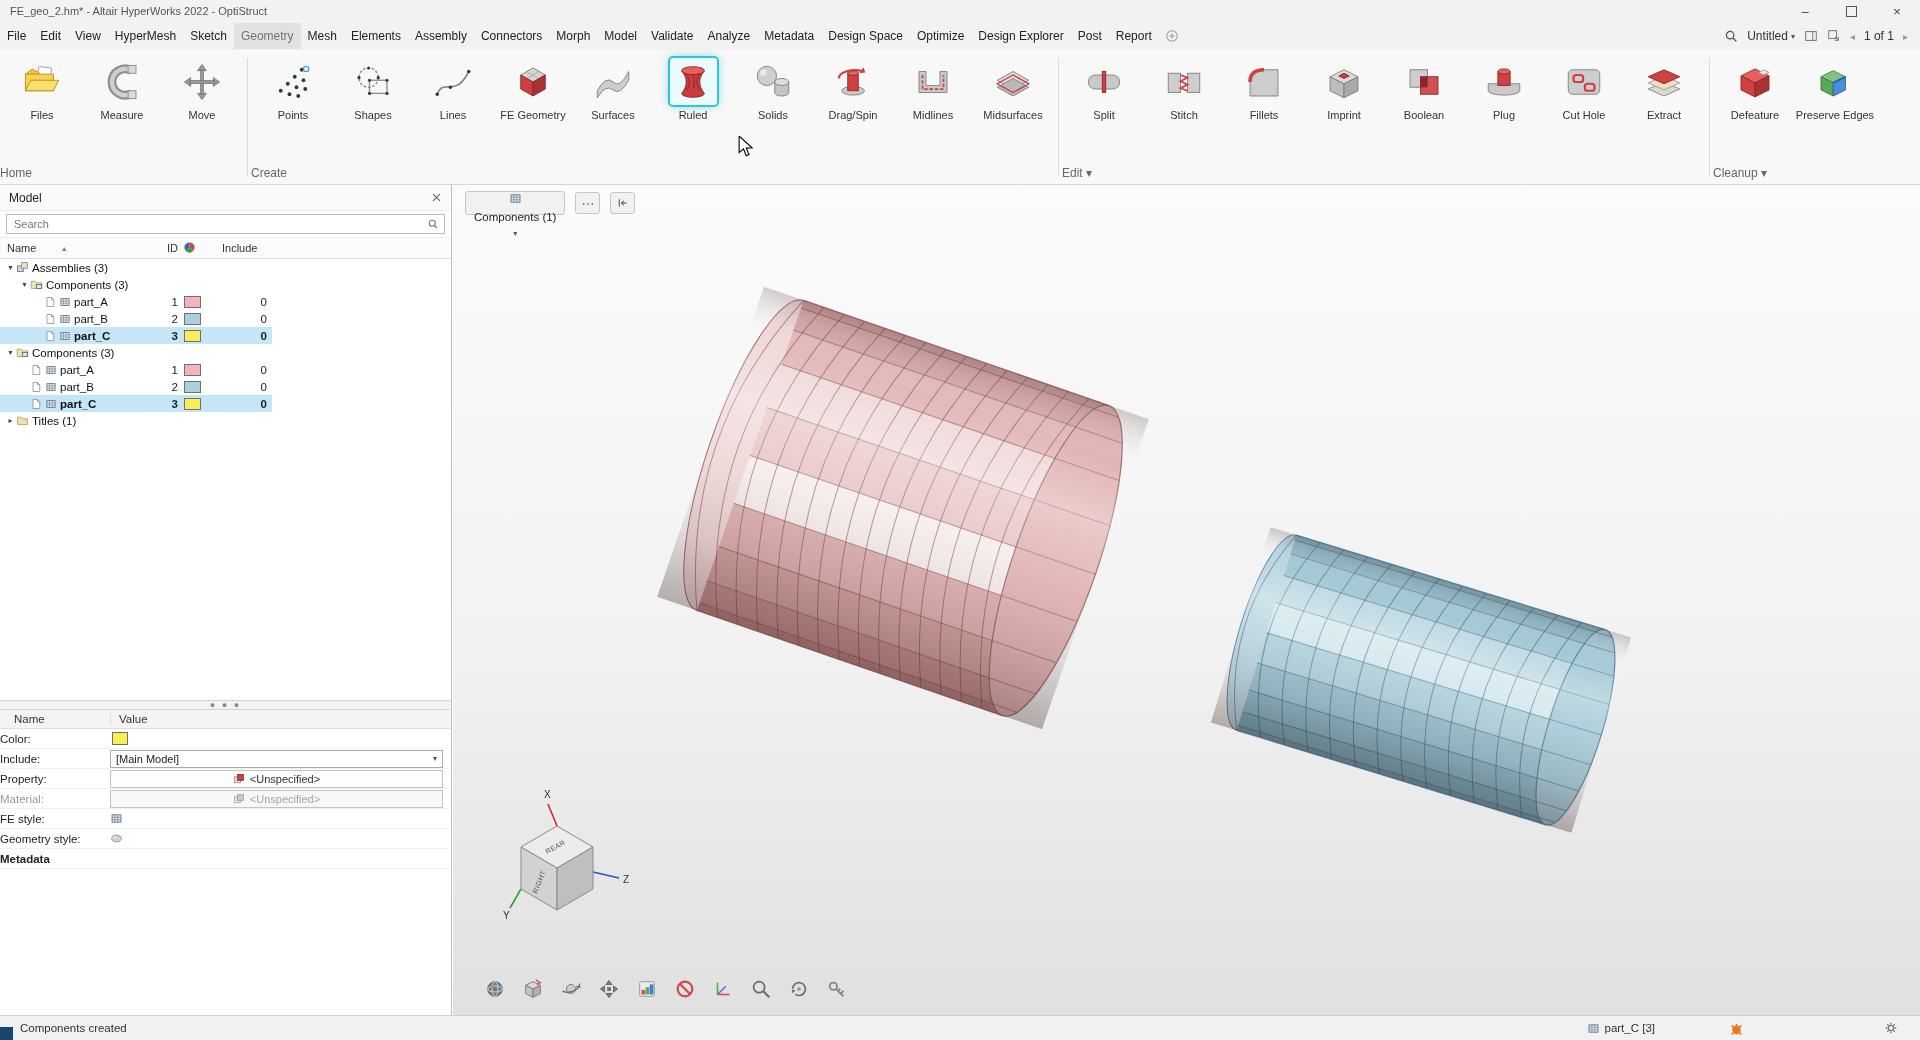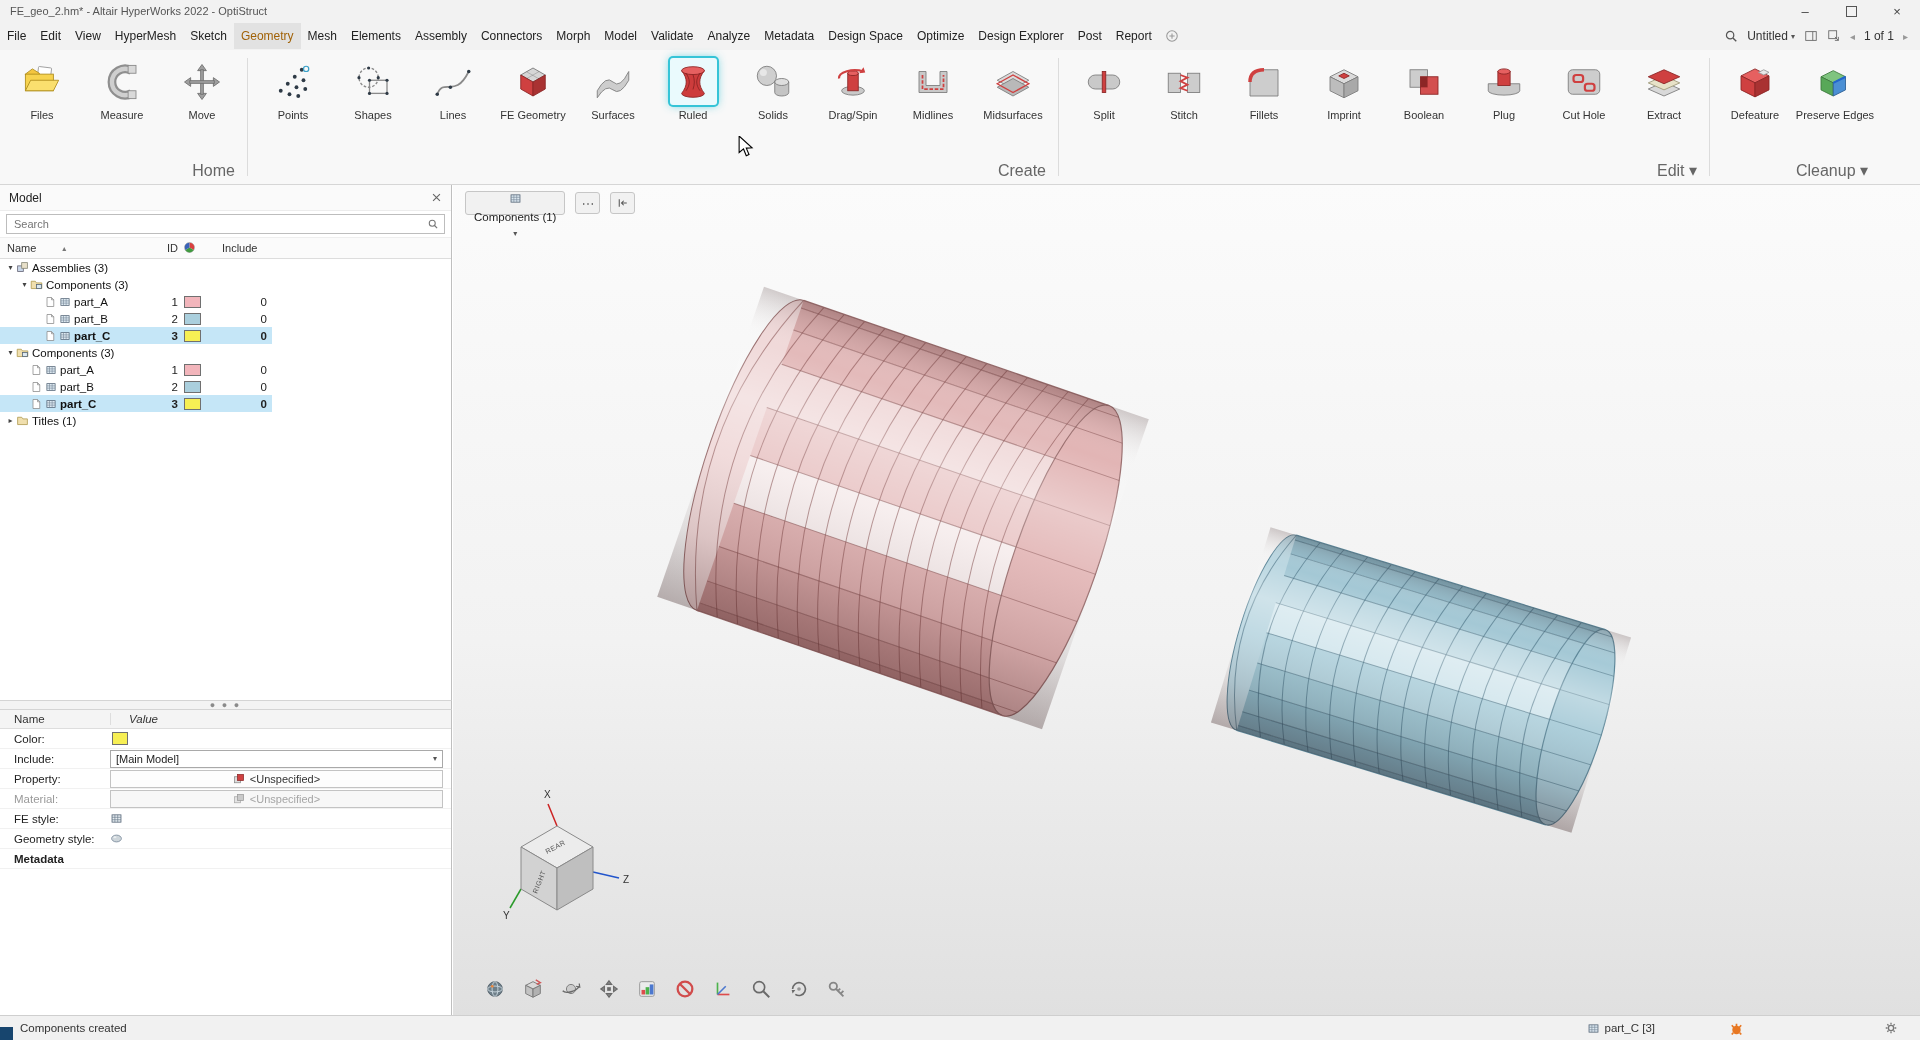--- a/index.html
+++ b/index.html
@@ -11,36 +11,36 @@
   .titlebar{position:absolute;top:0;left:0;right:0;height:22px;background:#f2f2f2;border-bottom:1px solid #e3e3e3;display:flex;align-items:center;}
   .title-text{font-size:11px;color:#555;padding-left:10px;}
   .win-controls{margin-left:auto;display:flex;height:100%;}
   .winbtn{width:46px;display:flex;align-items:center;justify-content:center;font-size:13px;color:#444;}
   .winbtn .maxbox{width:9px;height:9px;border:1px solid #555;display:block;}
 
   
   .menubar{position:absolute;top:22px;left:0;right:0;height:28px;background:#f2f2f2;border-bottom:1px solid #dedede;display:flex;align-items:center;font-size:12px;}
   .menu-items{display:flex;align-items:center;height:100%;}
   .mitem{padding:6px 7px;white-space:nowrap;color:#222;}
-  .mitem.active{background:#e2e2e2;color:#a16207;}
+  .mitem.active{background:#e2e2e2;color:#737373;}
   .menu-plus{margin-left:6px;}
   .menubar-right{margin-left:auto;display:flex;align-items:center;gap:9px;padding-right:12px;font-size:12px;color:#333;justify-content:flex-end;}
   .session{display:flex;align-items:center;gap:3px;}
   .caret{font-size:8px;color:#555;}
   .pagerarrow{color:#999;font-size:10px;}
 
   
   .ribbon{position:absolute;top:50px;left:0;right:0;height:134px;background:#f8f8f8;border-bottom:1px solid #d6d6d6;display:flex;align-items:stretch;}
   .rgroup{position:relative;display:flex;align-items:flex-start;padding:8px 2px 20px 2px;}
   .rsep{width:1px;background:#dcdcdc;margin:8px 3px;}
   .ritem{width:80px;display:flex;flex-direction:column;align-items:center;}
   .ricon{width:47px;height:47px;display:flex;align-items:center;justify-content:center;border-radius:3px;}
   .ricon.sel{box-shadow:0 0 0 2px #35c4d7,0 0 10px rgba(53,196,215,.85);background:#eafafd;}
   .rlabel{font-size:11px;color:#333;margin-top:4px;text-align:center;line-height:1.15;}
-  .rglabel{position:absolute;bottom:4px;left:0;right:9px;text-align:right;font-size:16px;color:#666;}
+  .rglabel{position:absolute;bottom:4px;left:0;right:0;text-align:left;font-size:12px;color:#666;}
 
   
   .browser{position:absolute;top:185px;left:0;width:452px;height:515px;background:#fff;border-right:1px solid #bfbfbf;box-sizing:border-box;display:flex;flex-direction:column;}
   .b-header{height:25px;display:flex;align-items:center;padding:0 9px;font-size:12px;color:#222;background:#fafafa;border-bottom:1px solid #ececec;}
   .b-close{margin-left:auto;}
   .b-searchwrap{padding:3px 6px;}
   .b-search{width:100%;box-sizing:border-box;height:20px;border:1px solid #bdbdbd;background:#fff;display:flex;align-items:center;padding:0 5px;}
   .b-search input{flex:1;border:none;outline:none;font-size:11px;font-family:"Liberation Sans",sans-serif;color:#333;background:transparent;}
   .b-cols{height:20px;position:relative;border-bottom:1px solid #ddd;border-top:1px solid #eee;background:#fbfbfb;font-size:11px;color:#333;display:flex;align-items:center;}
   .h-name{padding-left:7px;}
@@ -57,23 +57,23 @@
   .tid{position:absolute;left:140px;width:38px;text-align:right;}
   .tsw{position:absolute;left:184px;top:3px;width:15px;height:10px;border:1px solid #707070;}
   .tinc{position:absolute;left:225px;width:42px;text-align:right;}
 
   .vsplit{position:absolute;top:700px;left:0;width:452px;height:10px;box-sizing:border-box;background:#f3f3f3;border-top:1px solid #d4d4d4;border-bottom:1px solid #d4d4d4;border-right:1px solid #bfbfbf;display:flex;align-items:center;justify-content:center;color:#8a8a8a;font-size:9px;letter-spacing:2px;line-height:0;}
 
   
   .editor{position:absolute;top:710px;left:0;width:452px;height:306px;background:#fff;border-right:1px solid #bfbfbf;box-sizing:border-box;font-size:11.5px;}
   .e-cols{display:flex;height:18px;align-items:center;background:#f4f4f4;border-bottom:1px solid #ddd;color:#333;}
   .e-cols .c1{width:110px;padding-left:14px;box-sizing:border-box;}
-  .e-cols .c2{flex:1;padding-left:18px;border-left:1px solid #ddd;font-style:italic;}
+  .e-cols .c2{flex:1;padding-left:8px;border-left:1px solid #ddd;}
   .erow{display:flex;align-items:center;height:19px;border-bottom:1px solid #f1f1f1;}
-  .ename{width:110px;padding-left:14px;box-sizing:border-box;color:#222;flex:none;}
+  .ename{width:110px;padding-left:0;box-sizing:border-box;color:#222;flex:none;}
   .erow.disabled .ename{color:#9a9a9a;}
   .eval{flex:1;display:flex;align-items:center;padding-right:8px;min-width:0;}
   .esw{width:14px;height:11px;border:1px solid #707070;margin-left:2px;}
   .ebox{flex:1;height:16px;border:1px solid #a9a9a9;background:#fff;display:flex;align-items:center;padding:0 5px;font-size:11px;color:#222;}
   .ebox .bcaret{margin-left:auto;font-size:8px;color:#555;}
   .ebtn{flex:1;height:16px;border:1px solid #c3c3c3;background:#fdfdfd;display:flex;align-items:center;justify-content:center;gap:5px;font-size:11px;color:#333;}
   .ebtn.dis{color:#a5a5a5;background:#f7f7f7;}
   .erow.section .ename{font-weight:bold;width:auto;}
 
   

